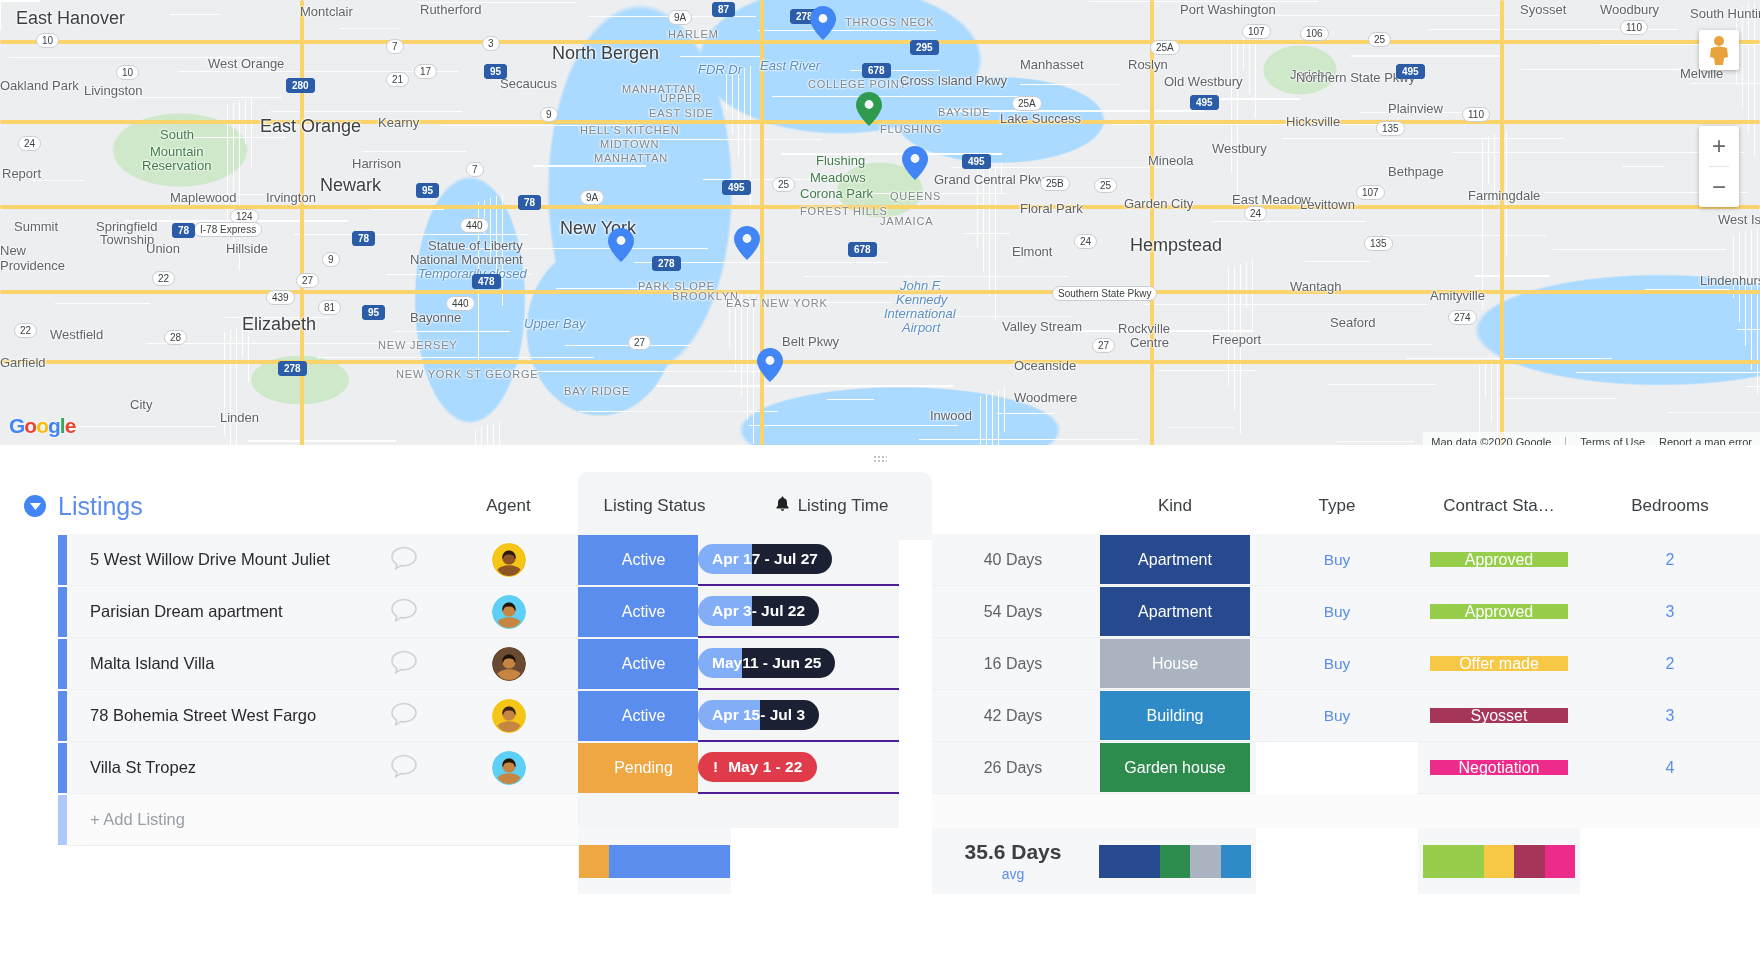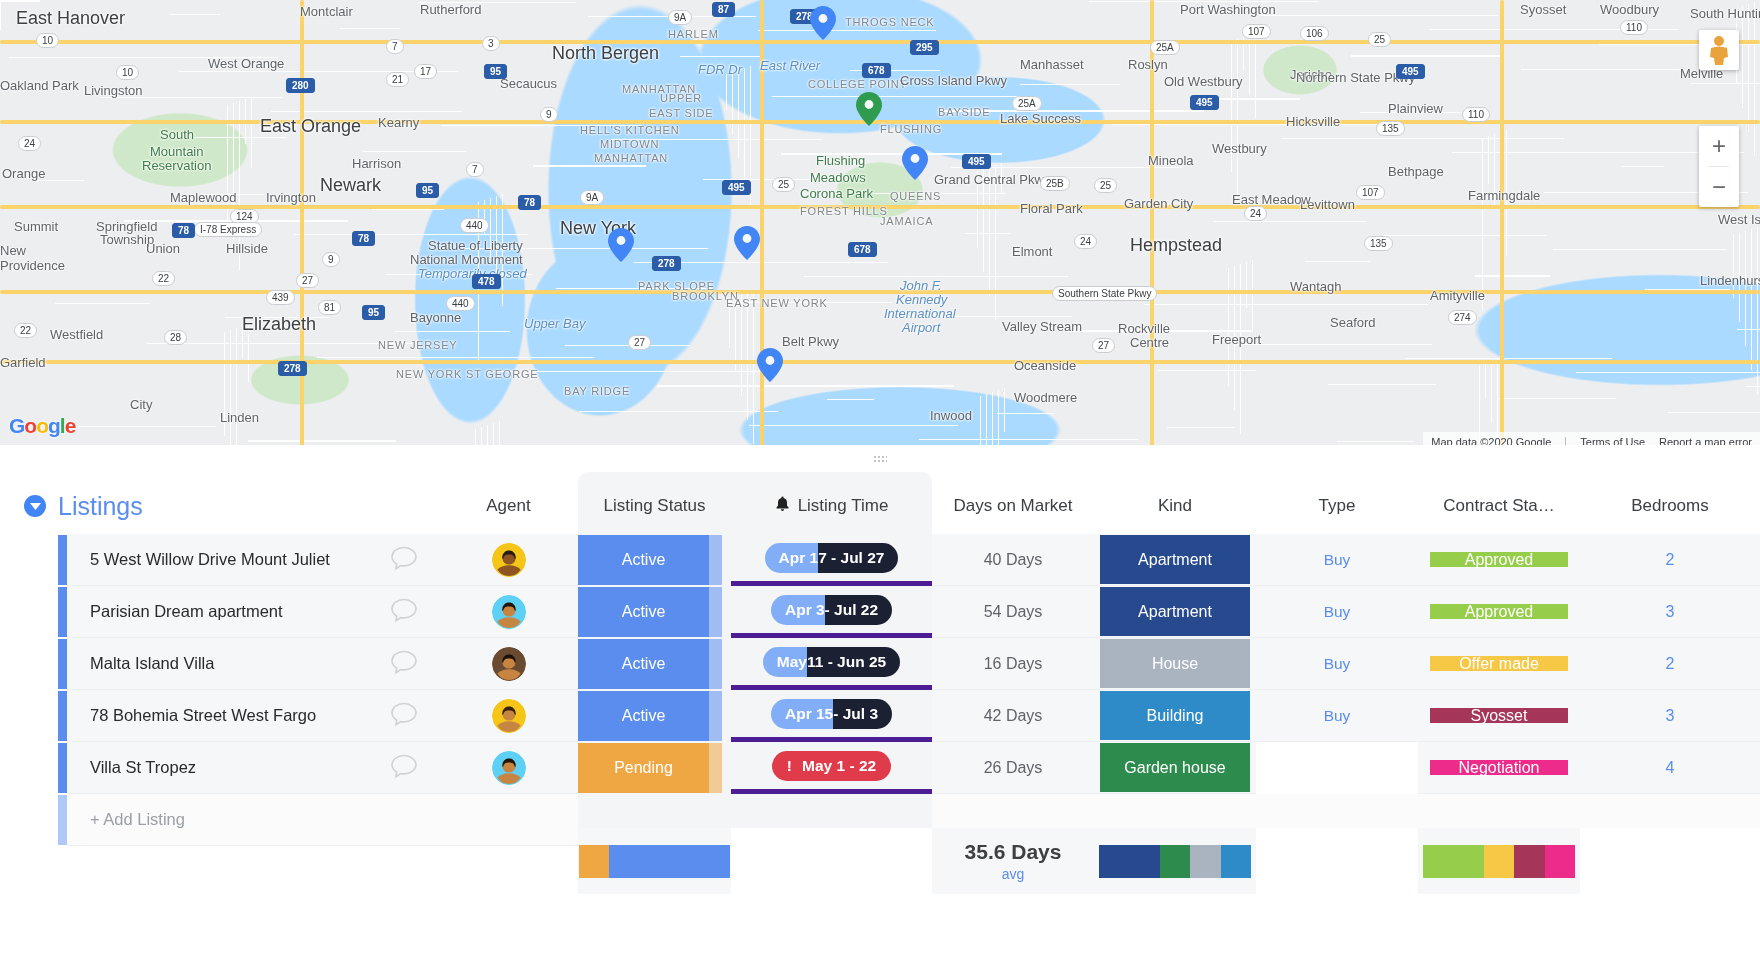--- a/index.html
+++ b/index.html
@@ -100,23 +100,23 @@
   .c-agent { position:absolute; left:439px; width:139px; height:52px; background:#f6f7f8;
      border-bottom:1px solid #edeff1; display:flex; align-items:center; justify-content:center; }
   .avatar { width:34px; height:34px; border-radius:50%; overflow:hidden; position:relative; }
 
   .c-status { position:absolute; left:578px; width:153px; height:52px; background:#f4f5f6;
      display:flex; align-items:stretch; }
   .c-status .chip { margin:1px 0 1px 0; width:131px; display:flex; align-items:center;
      justify-content:center; color:#fff; font-size:16px; }
   .c-status .tail { width:13px; margin:1px 0; opacity:.55; }
 
-  .c-time { position:absolute; left:731px; width:201px; height:52px; background:#f4f5f6;
-     display:flex; align-items:center; justify-content:center;
-     border-bottom:5px solid #4c1d95; }
+  .c-time { position:absolute; left:698px; width:201px; height:52px; background:#f4f5f6;
+     display:flex; align-items:center; justify-content:flex-start;
+     border-bottom:2px solid #4c1d95; }
   .pill { height:30px; border-radius:15px; display:flex; align-items:center; overflow:hidden;
      color:#fff; font-size:15.5px; font-weight:bold; white-space:nowrap; }
   .pill .lead { background:#82aef8; height:100%; display:flex; align-items:center;
      padding-left:14px; }
   .pill .rest { background:#1b2033; height:100%; display:flex; align-items:center;
      padding-right:14px; }
   .pill.alert { background:#e03b4b; padding:0 15px; gap:10px; }
   .pill.alert .bang { font-weight:bold; }
 
   .c-days { position:absolute; left:932px; width:162px; height:52px; background:#f6f7f8;
@@ -366,21 +366,21 @@
       <div class="map-label park" style="left:142px;top:158px">Reservation</div>
       <div class="map-label " style="left:352px;top:156px">Harrison</div>
       <div class="map-label park" style="left:816px;top:153px">Flushing</div>
       <div class="map-label park" style="left:810px;top:170px">Meadows</div>
       <div class="map-label park" style="left:800px;top:186px">Corona Park</div>
       <div class="map-label cap" style="left:890px;top:190px">QUEENS</div>
       <div class="map-label " style="left:934px;top:172px">Grand Central Pkwy</div>
       <div class="map-label " style="left:1124px;top:196px">Garden City</div>
       <div class="map-label " style="left:1388px;top:164px">Bethpage</div>
       <div class="map-label " style="left:1300px;top:197px">Levittown</div>
-      <div class="map-label " style="left:2px;top:166px">Orange</div>
+      <div class="map-label " style="left:2px;top:166px">Report</div>
       <div class="map-label big" style="left:320px;top:175px">Newark</div>
       <div class="map-label " style="left:170px;top:190px">Maplewood</div>
       <div class="map-label " style="left:266px;top:190px">Irvington</div>
       <div class="map-label " style="left:1020px;top:201px">Floral Park</div>
       <div class="map-label " style="left:1232px;top:192px">East Meadow</div>
       <div class="map-label " style="left:1468px;top:188px">Farmingdale</div>
       <div class="map-label " style="left:14px;top:219px">Summit</div>
       <div class="map-label cap" style="left:800px;top:205px">FOREST HILLS</div>
       <div class="map-label big" style="left:560px;top:218px">New York</div>
       <div class="map-label " style="left:96px;top:219px">Springfield</div>
@@ -580,23 +580,20 @@
       </div>
       <div class="hdr-cell" style="position: absolute; left: 731px; width: 201px; top: 0px;">
         <span>
       <svg width="15" height="16" viewBox="0 0 15 16">
             <path d="M7.5 0.5a1.1 1.1 0 011.1 1.1v.5A4.6 4.6 0 0112 6.6v3l1.5 2v.9H1.5v-.9L3 9.6v-3a4.6 4.6 0 013.4-4.5v-.5A1.1 1.1 0 017.5.5z" fill="#222"></path>
             <path d="M5.9 13.3h3.2a1.6 1.6 0 01-3.2 0z" fill="#222"></path>
           </svg>
     </span>
         <span>Listing Time</span>
       </div>
-      <div class="hdr-cell" style="position: absolute; left: 932px; width: 162px; top: 0px;">
-        <span>Days on Market</span>
-      </div>
       <div class="hdr-cell" style="position: absolute; left: 1256px; width: 162px; top: 0px;">
         <span>Type</span>
       </div>
       <div class="hdr-cell" style="position: absolute; left: 1094px; width: 162px; top: 0px;">
         <span>Kind</span>
       </div>
       <div class="hdr-cell" style="position: absolute; left: 1418px; width: 162px; top: 0px;">
         <span>Contract Sta…</span>
       </div>
       <div class="hdr-cell" style="position: absolute; left: 1580px; width: 180px; top: 0px;">

